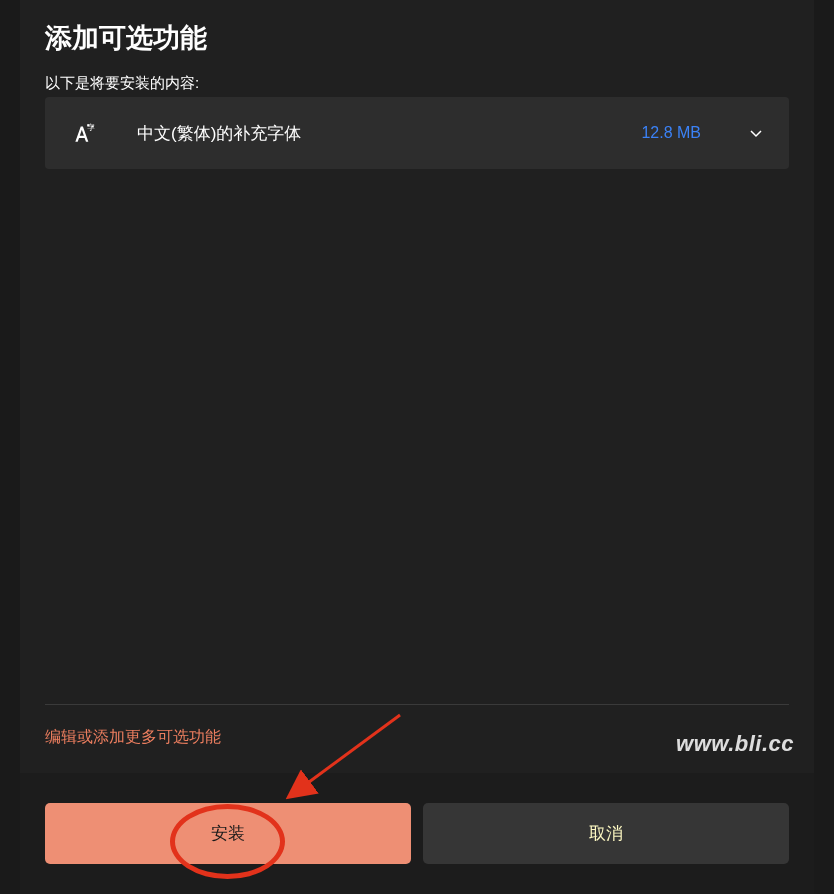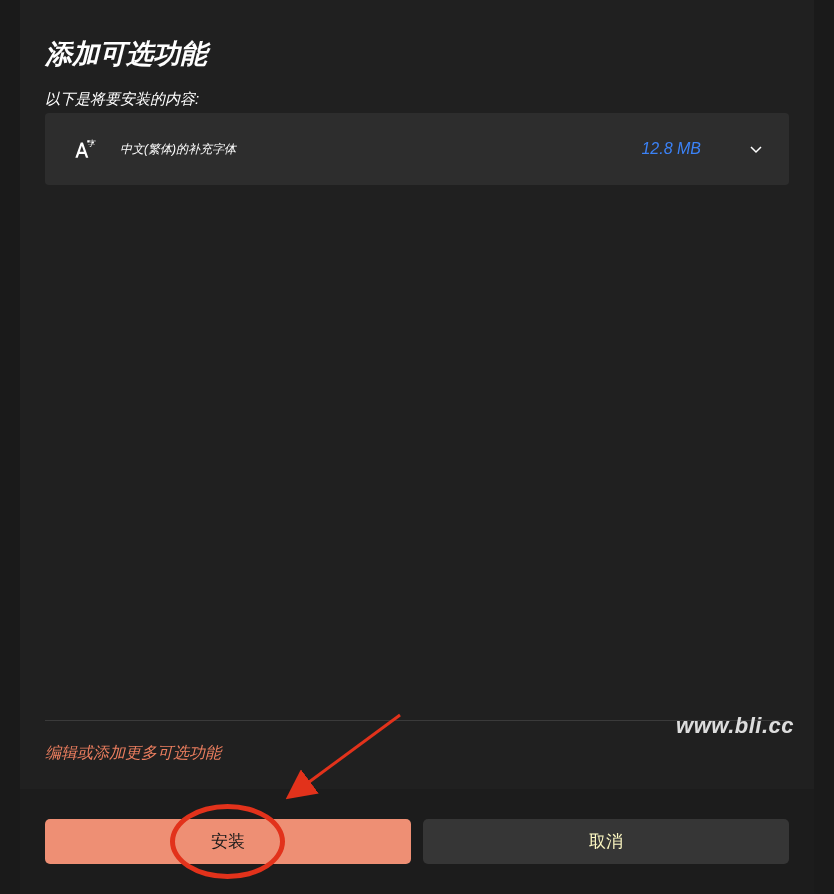--- a/index.html
+++ b/index.html
@@ -21,24 +21,23 @@
       left: 20px;
       top: 0;
       right: 20px;
       bottom: 0;
       background: #202020;
       display: flex;
       flex-direction: column;
     }
     .content-area {
       flex: 1;
-      padding: 36px 25px 0 25px;
+      padding: 20px 25px 0 25px;
       display: flex;
       flex-direction: column;
-      font-style: italic;
     }
     .dialog-title {
       font-size: 27px;
       font-weight: 600;
       color: #ffffff;
       margin-bottom: 18px;
     }
     .subtitle {
       font-size: 15px;
       color: #ffffff;
@@ -63,22 +62,23 @@
       justify-content: center;
       flex-shrink: 0;
     }
     .feature-icon svg {
       width: 26px;
       height: 26px;
       fill: #ffffff;
     }
     .feature-name {
       flex: 1;
-      font-size: 12px;
-      color: #ffffff;
+      font-size: 17px;
+      color: #ffffff;
+      margin-left: 17px;
     }
     .feature-size {
       font-size: 16px;
       color: #3b82f6;
       margin-right: 25px;
     }
     .chevron {
       width: 16px;
       height: 16px;
       display: flex;
@@ -99,36 +99,36 @@
     }
     .edit-link {
       font-size: 16px;
       color: #ec7e5f;
       margin-bottom: 25px;
       cursor: pointer;
     }
     .watermark {
       position: absolute;
       right: 40px;
-      bottom: 155px;
+      bottom: 137px;
       font-size: 22px;
       font-style: italic;
       font-weight: bold;
       color: rgba(255, 255, 255, 0.85);
       letter-spacing: 0.5px;
     }
     .button-bar {
       background: #1c1c1c;
       padding: 30px 25px;
       display: flex;
       gap: 12px;
     }
     .btn {
       flex: 1;
-      height: 45px;
+      height: 61px;
       border: none;
       border-radius: 5px;
       font-size: 17px;
       font-family: inherit;
       cursor: pointer;
       display: flex;
       align-items: center;
       justify-content: center;
     }
     .btn-primary {

